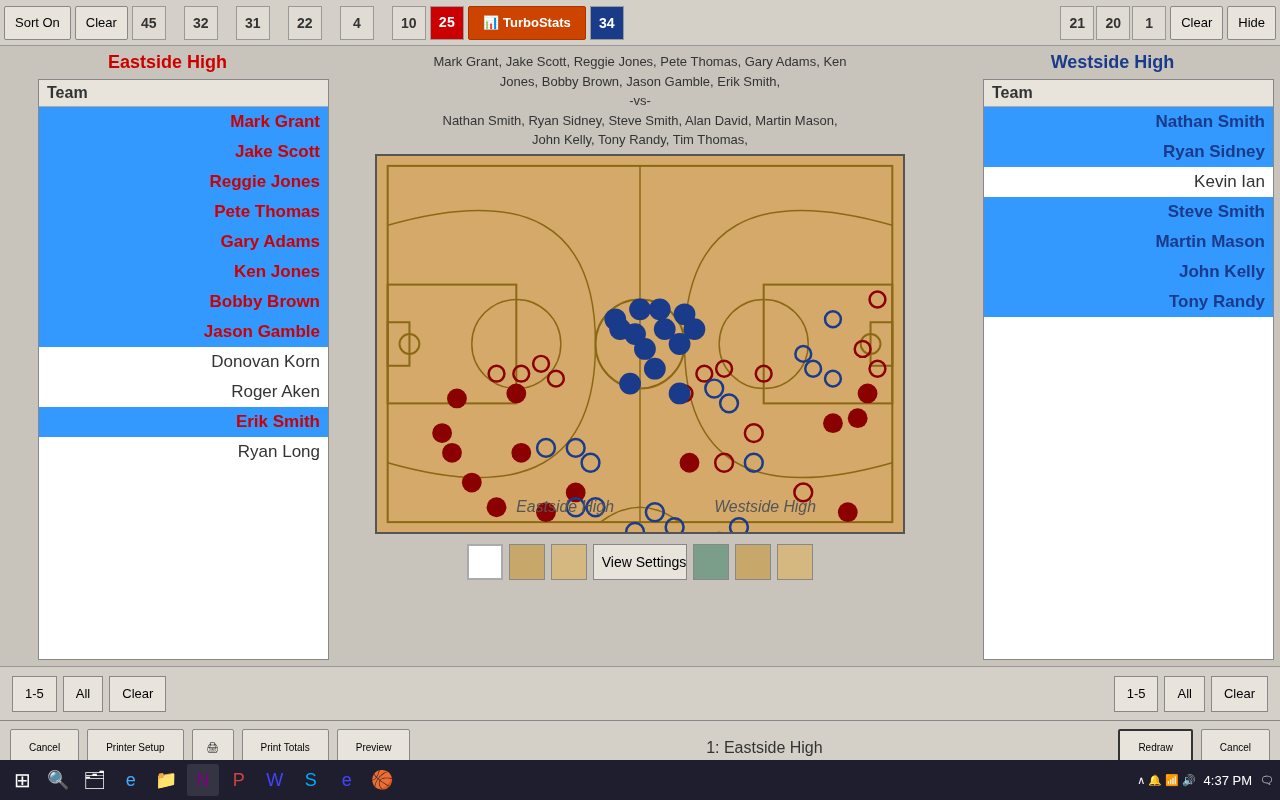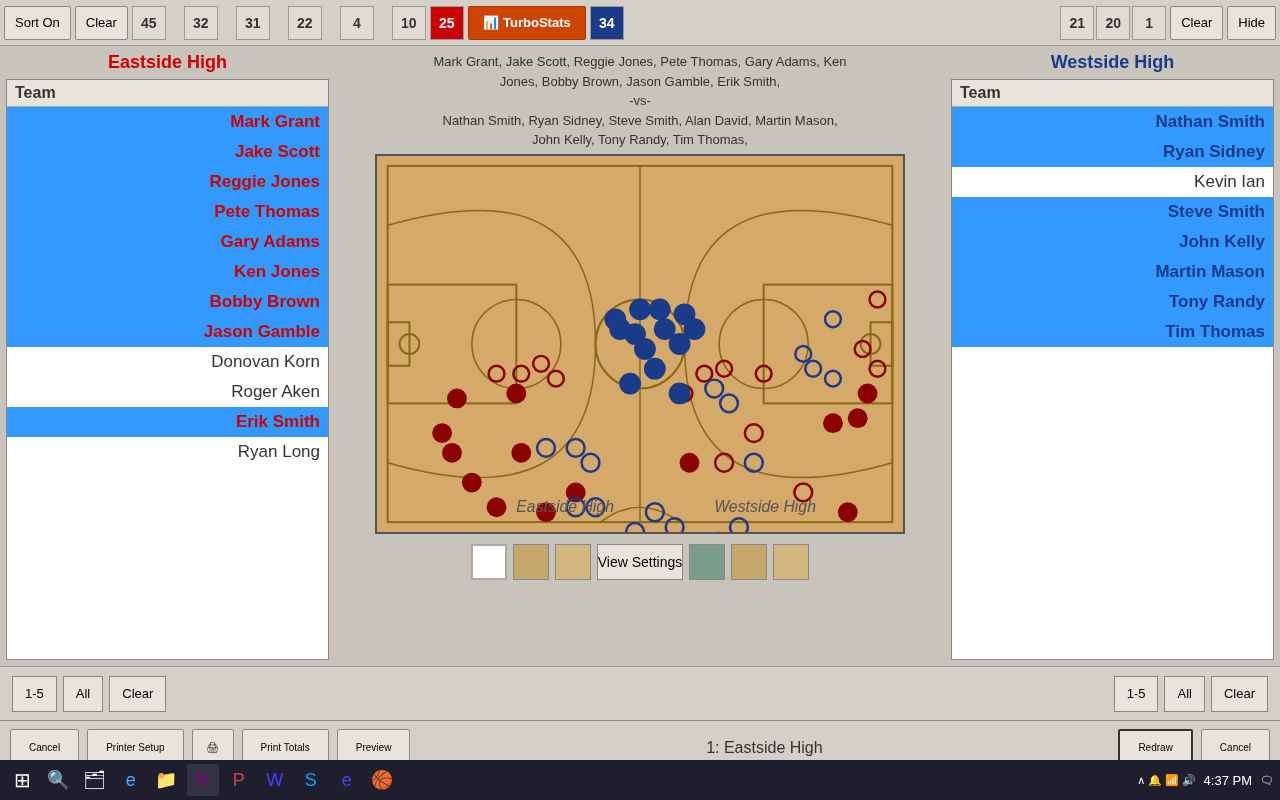--- a/index.html
+++ b/index.html
@@ -34,21 +34,21 @@
       border: 1px solid #999;
       width: 34px;
       height: 34px;
       display: flex;
       align-items: center;
       justify-content: center;
       font-size: 14px;
       font-weight: bold;
       color: #333;
     }
-    .num-cell.red-bg { background: #cc0000; color: white; }
+    .num-cell.red-bg { background: #cc0000; color: white; font-family: Liberation Mono, monospace; }
     .num-cell.blue-bg { background: #1a3a8a; color: white; }
     .turbostats-btn {
       background: #cc4400 !important;
       color: white !important;
       font-weight: bold;
       padding: 0 14px !important;
       border: 1px solid #aa3300 !important;
       display: flex;
       align-items: center;
       gap: 4px;
@@ -79,20 +79,21 @@
       font-weight: bold;
       font-size: 18px;
       text-align: center;
       margin-bottom: 6px;
     }
     .player-list {
       background: white;
       border: 1px solid #888;
       flex: 1;
       overflow-y: auto;
+      margin-left: 32px;
     }
     .player-list-header {
       background: #e8e4dc;
       border-bottom: 1px solid #aaa;
       padding: 4px 8px;
       font-size: 16px;
       font-weight: bold;
       color: #333;
     }
     .player-item {
@@ -417,39 +418,38 @@
 
         <text x="140" y="360" font-size="16" fill="#555" font-family="Arial" font-style="italic">Eastside High</text>
         <text x="340" y="360" font-size="16" fill="#555" font-family="Arial" font-style="italic">Westside High</text>
       </svg>
     </div>
 
     <div style="display:flex;align-items:center;gap:6px;padding:6px 10px;">
       <div class="color-swatch" style="background:#ffffff;border:2px solid #aaa;"></div>
       <div class="color-swatch" style="background:#c8a86a;"></div>
       <div class="color-swatch" style="background:#d4b880;"></div>
-      <button class="view-settings-btn" style="flex:1;height:36px;font-size:14px;border:1px solid #888;background:#e8e4dc;cursor:pointer;">View Settings</button>
+      <button class="view-settings-btn" style="flex:1;height:36px;font-size:14px;border:1px solid #888;background:#e8e4dc;cursor:pointer;padding-left:8px;">View Settings</button>
       <div class="color-swatch" style="background:#7a9e8a;"></div>
       <div class="color-swatch" style="background:#c8a86a;"></div>
       <div class="color-swatch" style="background:#d4b880;"></div>
     </div>
   </div>
 
   <div class="right-panel">
     <div class="team-label-right">Westside High</div>
     <div class="player-list">
       <div class="player-list-header">Team</div>
       <div class="player-item selected-blue-text">Nathan Smith</div>
       <div class="player-item selected-blue-text">Ryan Sidney</div>
       <div class="player-item">Kevin Ian</div>
       <div class="player-item selected-blue-text">Steve Smith</div>
+      <div class="player-item selected-blue-text">Martin Mason</div>
       <div class="player-item selected-blue-text">John Kelly</div>
-      <div class="player-item selected-blue-text">Martin Mason</div>
       <div class="player-item selected-blue-text">Tony Randy</div>
-      <div class="player-item selected-blue-text">Tim Thomas</div>
     </div>
   </div>
 
 </div>
 
 <div style="display:flex;align-items:center;background:#d4d0c8;border-top:1px solid #999;height:54px;padding:0 6px;gap:16px;">
 
   <div style="width:335px;display:flex;align-items:center;gap:6px;padding:0 6px;">
     <button style="height:36px;border:1px solid #888;background:#e8e4dc;cursor:pointer;font-size:13px;padding:0 12px;">1-5</button>
     <button style="height:36px;border:1px solid #888;background:#e8e4dc;cursor:pointer;font-size:13px;padding:0 12px;">All</button>

